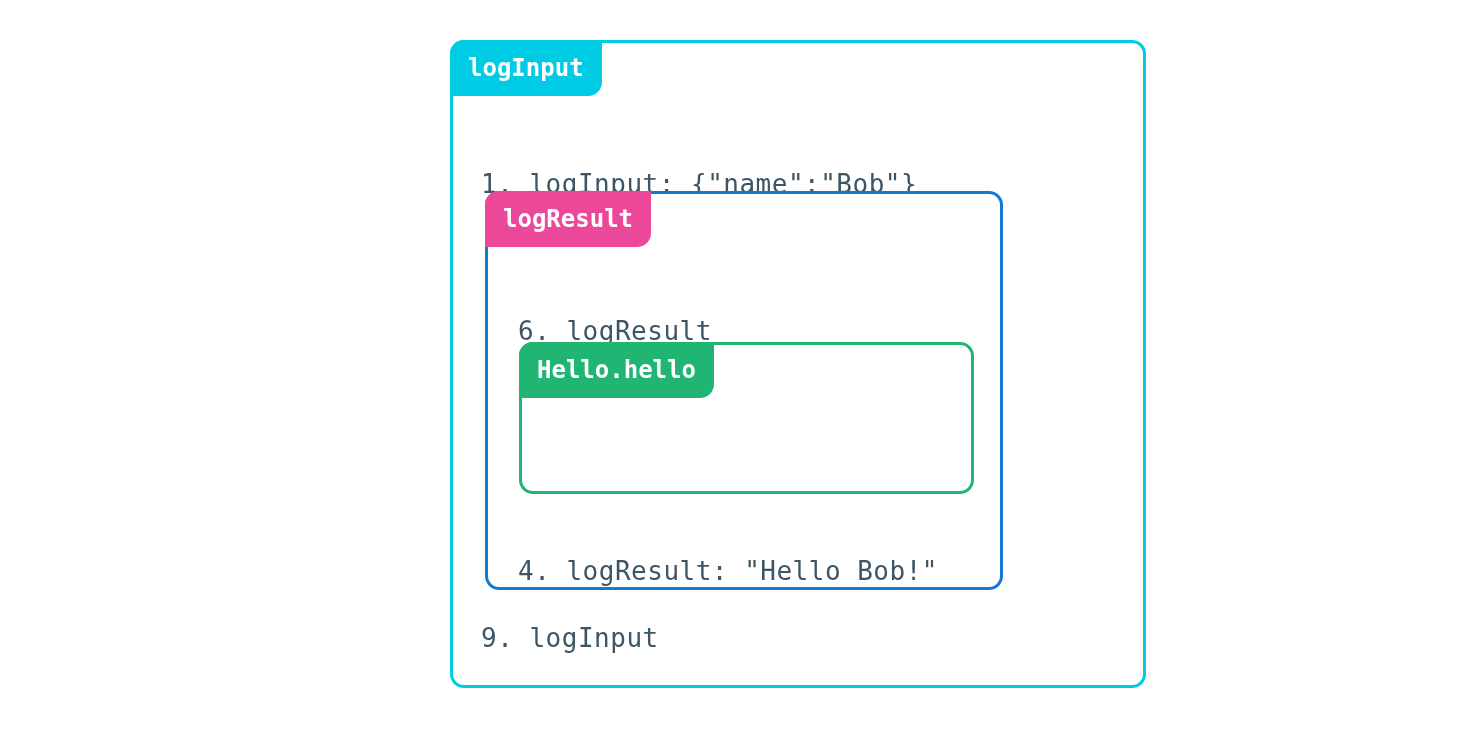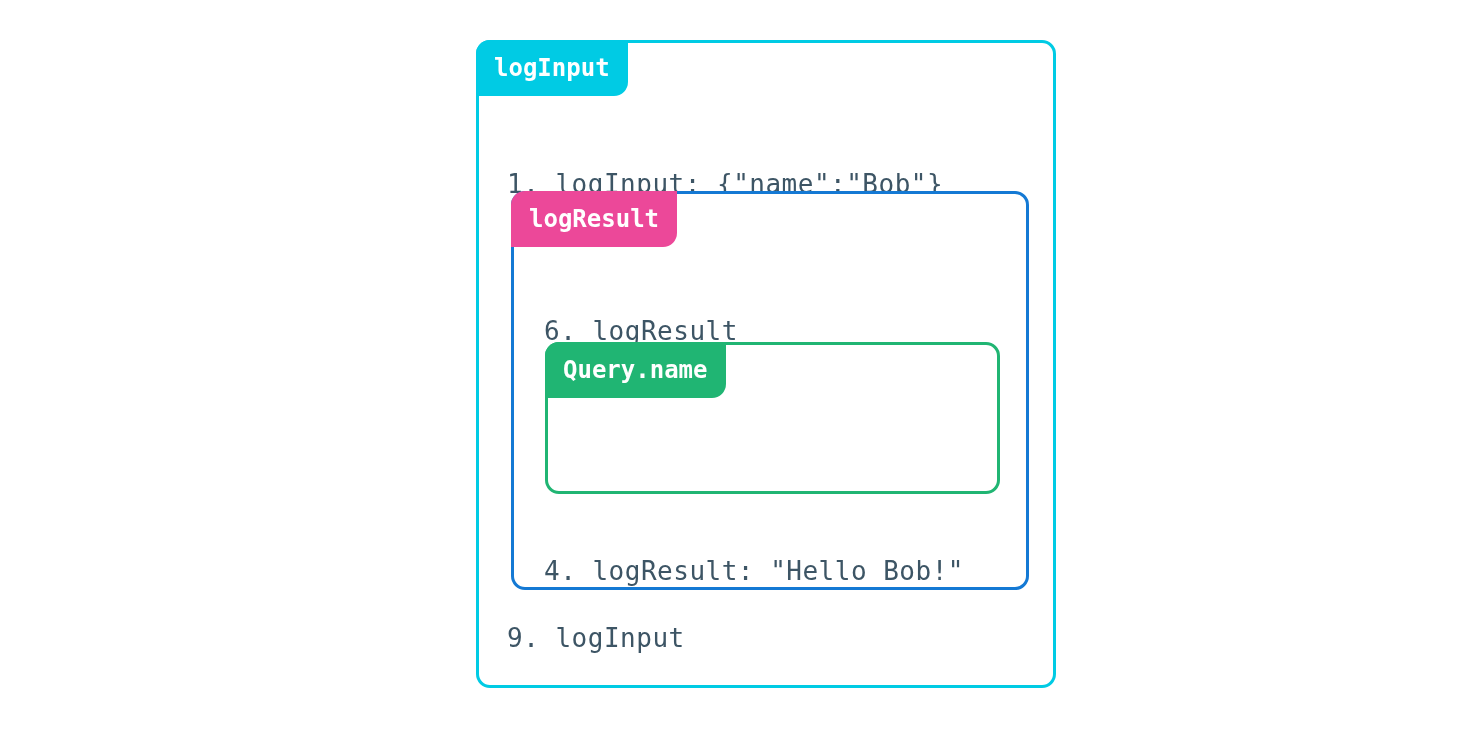--- a/index.html
+++ b/index.html
@@ -46,23 +46,23 @@
     color: #3d5565;
     font-family: "DejaVu Sans Mono", "Liberation Mono", monospace;
     font-size: 26px;
     line-height: 1;
     white-space: pre;
     letter-spacing: 0.5px;
   }
 
   
   #box-loginput {
-    left: 476px;
+    left: 450px;
     top: 40px;
-    width: 580px;
+    width: 696px;
     height: 648px;
     border-color: #00cbe4;
   }
   #box-loginput > .box-label {
     background: #00cbe4;
   }
 
   
   #box-logresult {
     left: 32px;     
@@ -104,21 +104,21 @@
   <div class="trace-line" id="line-1">1. logInput: {"name":"Bob"}</div>
 
   <div class="trace-box" id="box-logresult">
 
     <div class="box-label">logResult</div>
 
     <div class="trace-line" id="line-2">6. logResult</div>
 
     <div class="trace-box" id="box-queryhello">
 
-      <div class="box-label">Query.name</div>
+      <div class="box-label">Hello.hello</div>
 
     </div>
 
     <div class="trace-line" id="line-4">4. logResult: "Hello Bob!"</div>
   </div>
 
   <div class="trace-line" id="line-5">9. logInput</div>
 </div>
 
 </body></html>

